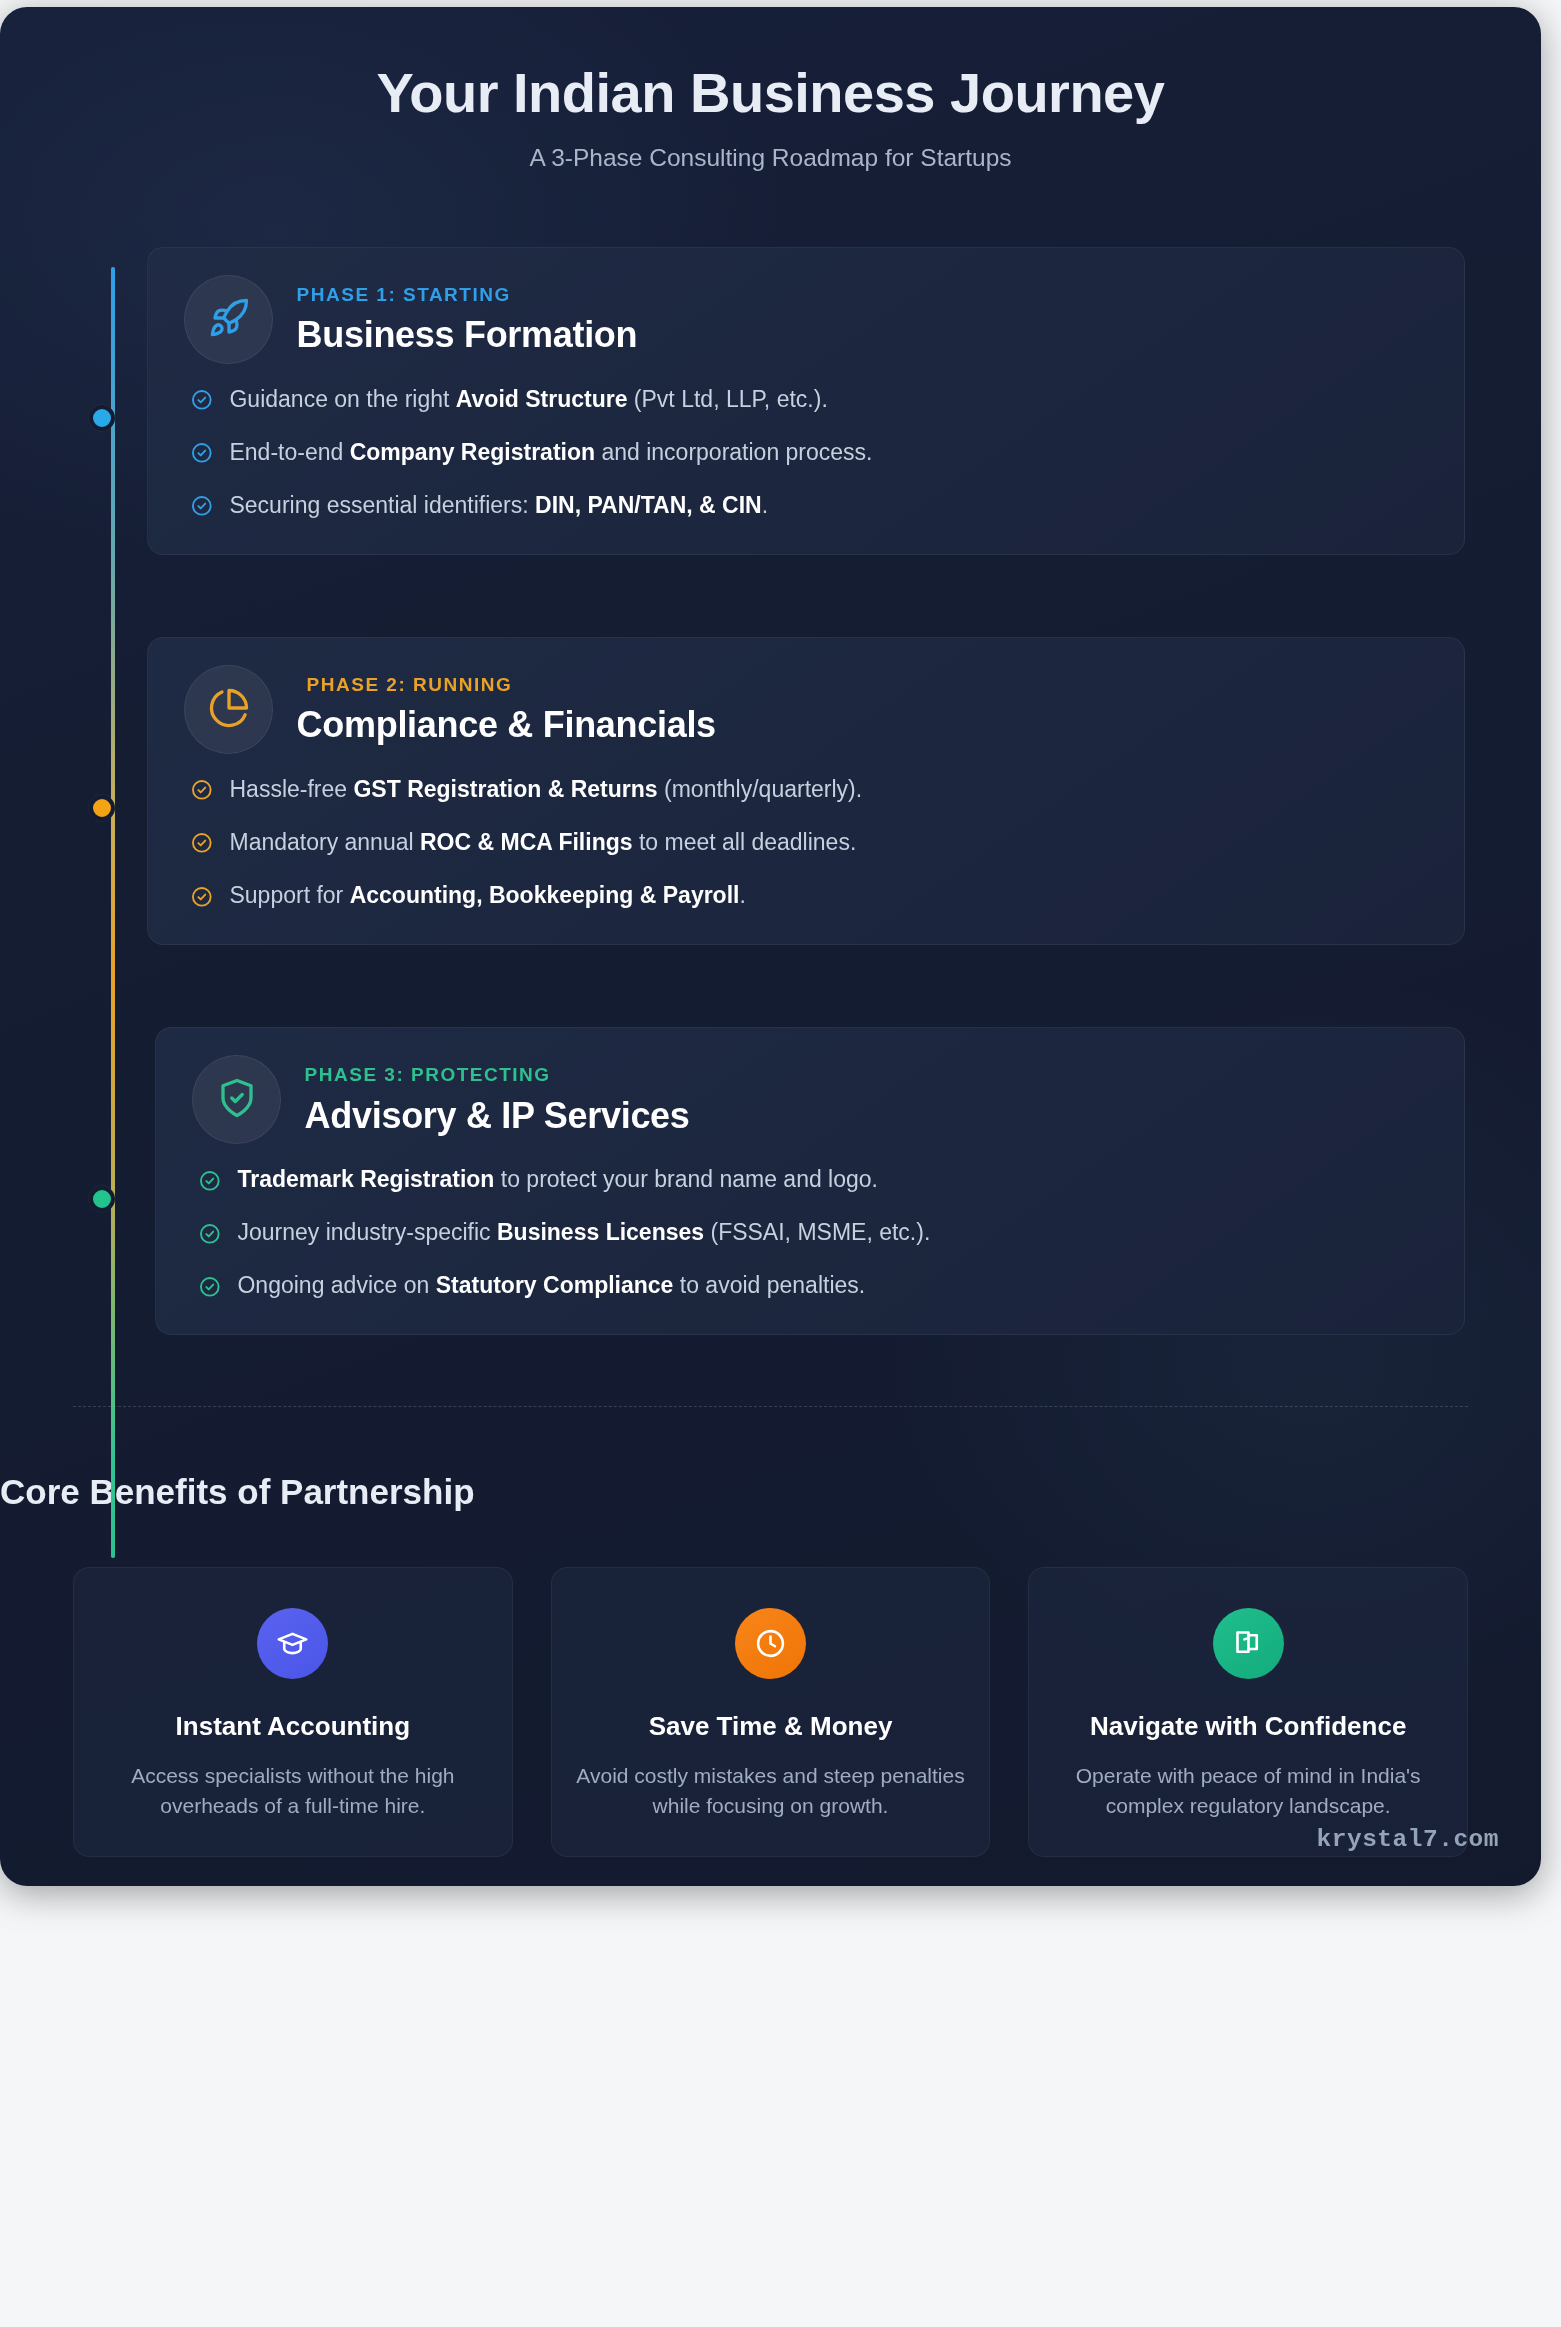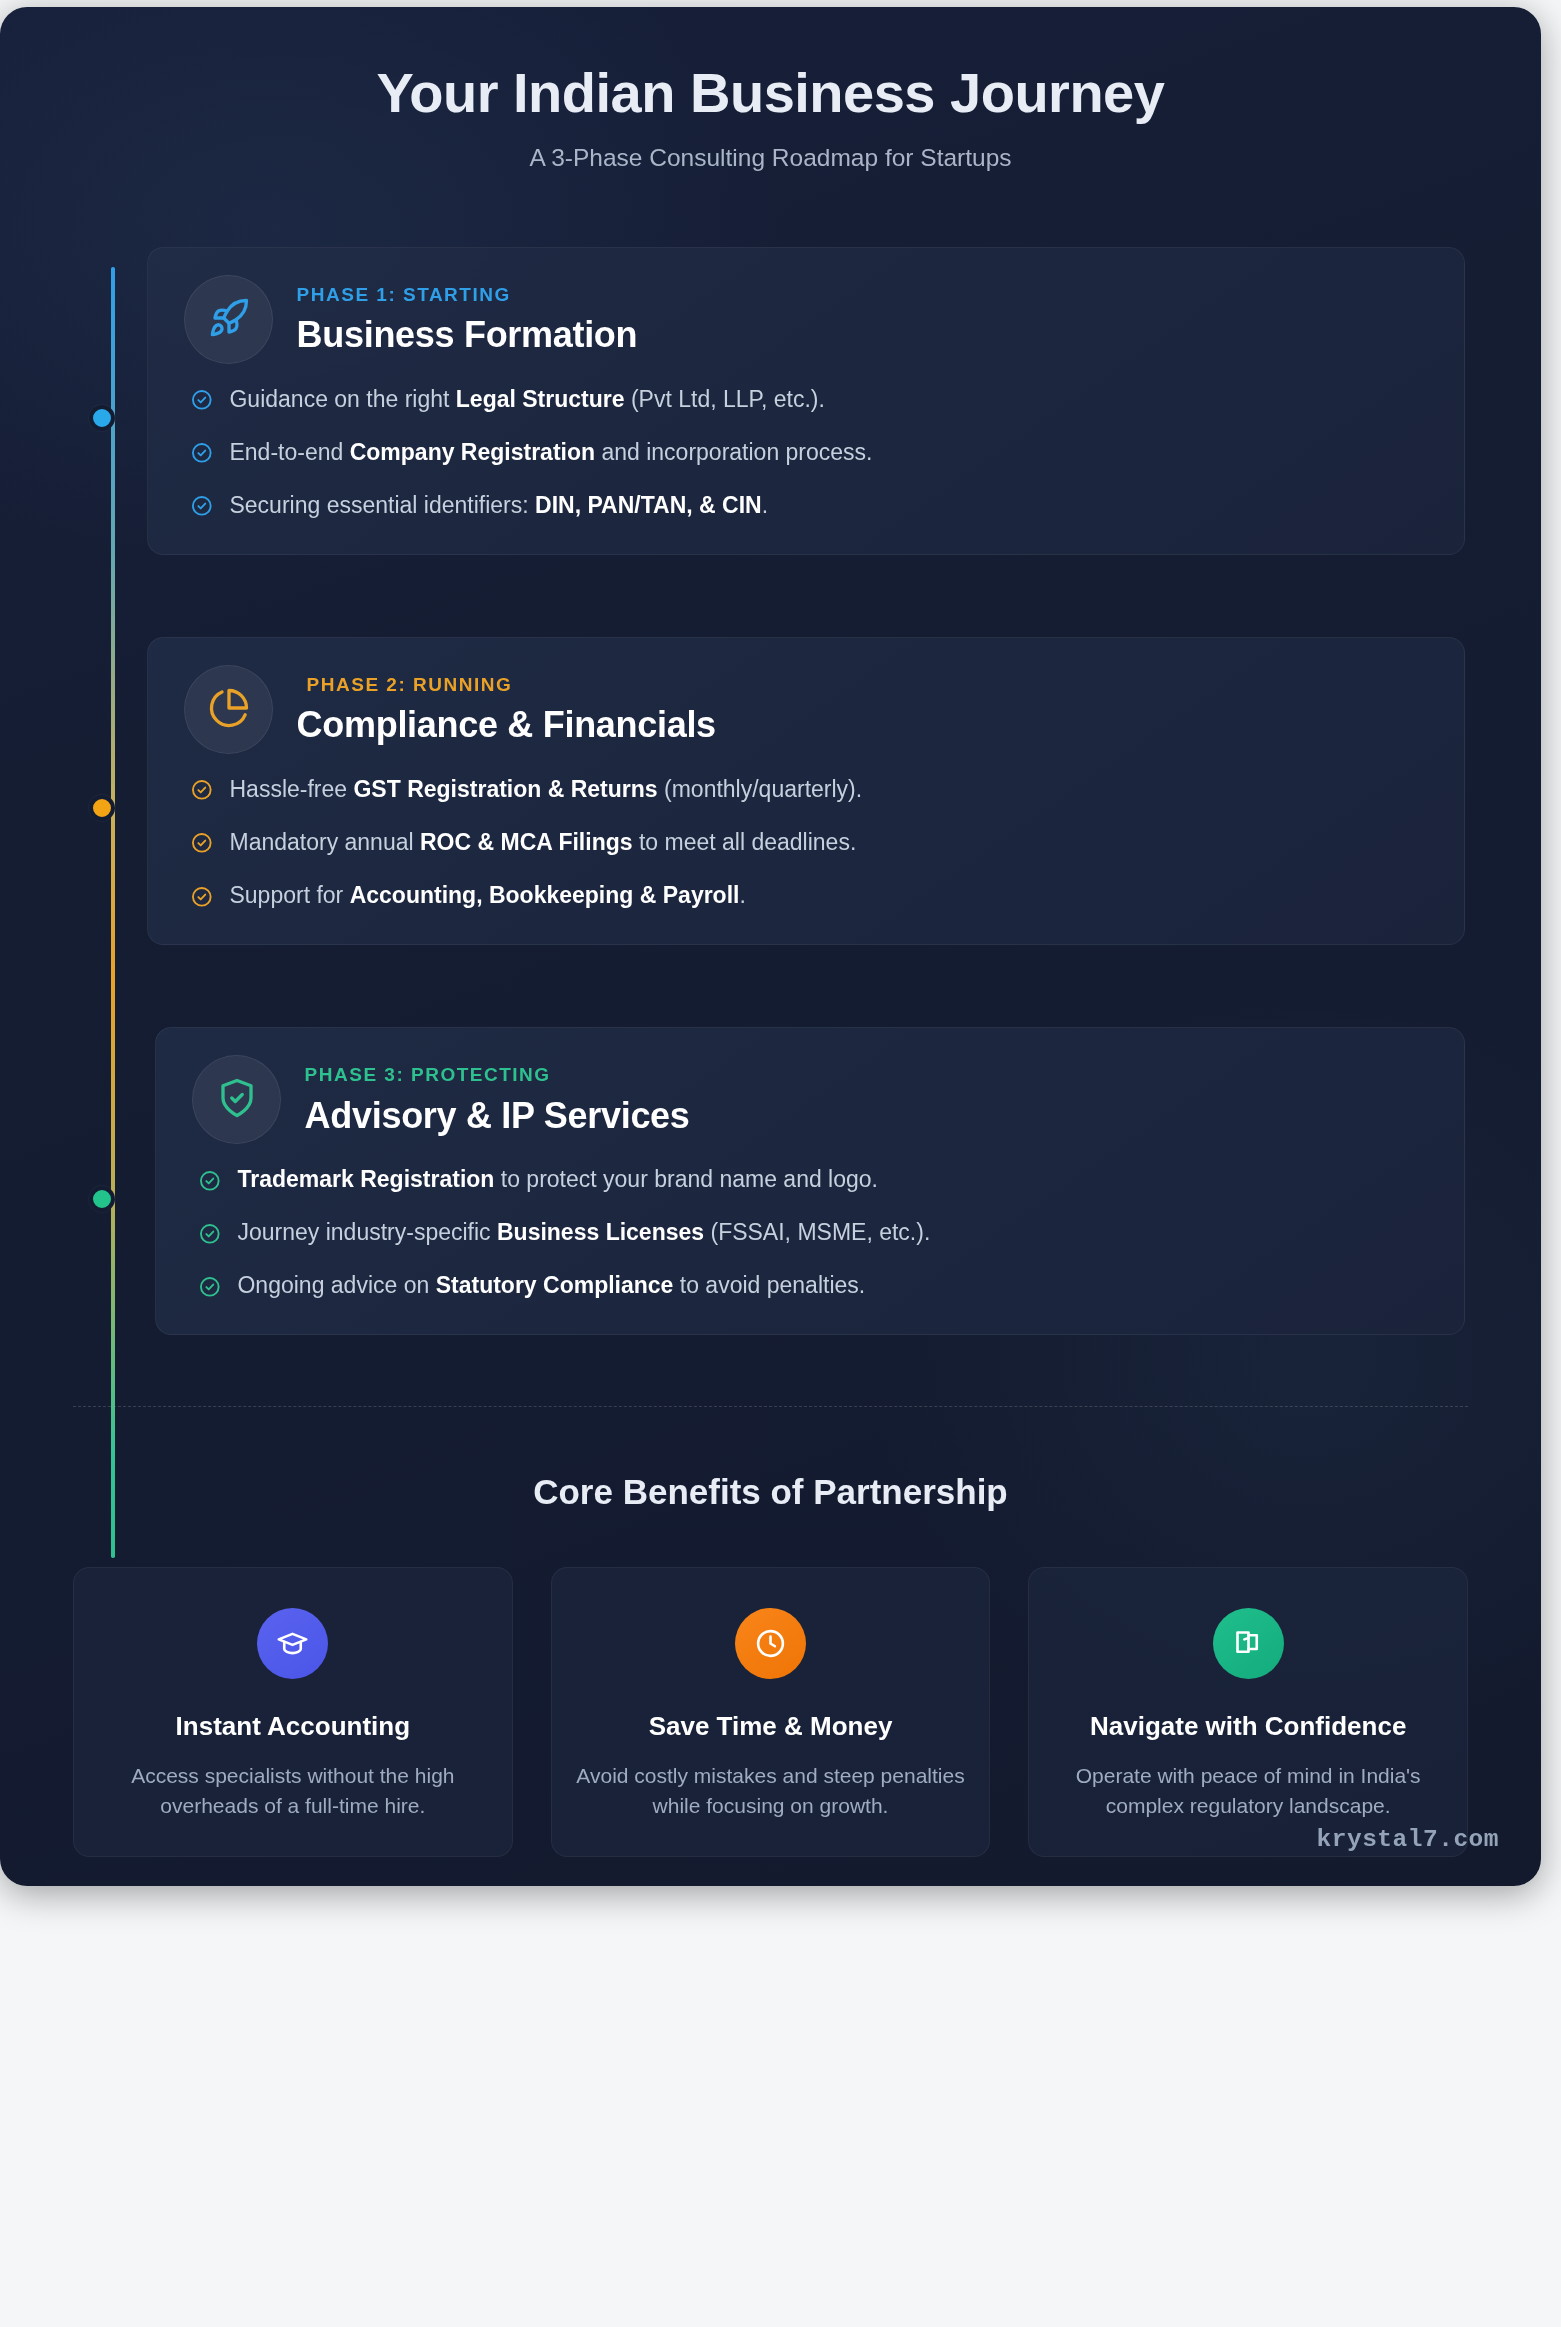--- a/index.html
+++ b/index.html
@@ -163,21 +163,20 @@
   .c-green { color: #2fc08f; }
 
   
   .divider {
     margin: 71px 73px 0 73px;
     border-top: 1.8px dashed rgba(255,255,255,0.16);
   }
 
   
   .benefits-title {
-    text-align: center;
     margin-top: 65px;
     font-size: 35px;
     font-weight: 700;
     color: #e8edf5;
   }
 
   .benefits {
     display: flex;
     gap: 38px;
     margin: 55px 73px 0 73px;
@@ -264,21 +263,21 @@
             </div>
           </div>
           <div class="bullets">
             <div class="bullet">
               <span class="chk">
                 <svg width="23.6" height="23.6" viewBox="0 0 24 24" fill="none" stroke="#2f9fe8" stroke-width="1.9">
                   <circle cx="12" cy="12" r="9"></circle>
                     <path d="M8.5 12.3l2.4 2.4 4.6-5" stroke-linecap="round" stroke-linejoin="round"></path>
                 </svg>
               </span>
-              <span><span>Guidance on the right </span><b>Legal Structure</b><span> (Pvt Ltd, LLP, etc.).</span></span>
+              <span><span>Guidance on the right </span><b>Avoid Structure</b><span> (Pvt Ltd, LLP, etc.).</span></span>
             </div>
             <div class="bullet">
               <span class="chk">
                 <svg width="23.6" height="23.6" viewBox="0 0 24 24" fill="none" stroke="#2f9fe8" stroke-width="1.9">
                   <circle cx="12" cy="12" r="9"></circle>
                     <path d="M8.5 12.3l2.4 2.4 4.6-5" stroke-linecap="round" stroke-linejoin="round"></path>
                 </svg>
               </span>
               <span><span>End-to-end </span><b>Company Registration</b><span> and incorporation process.</span></span>
             </div>

